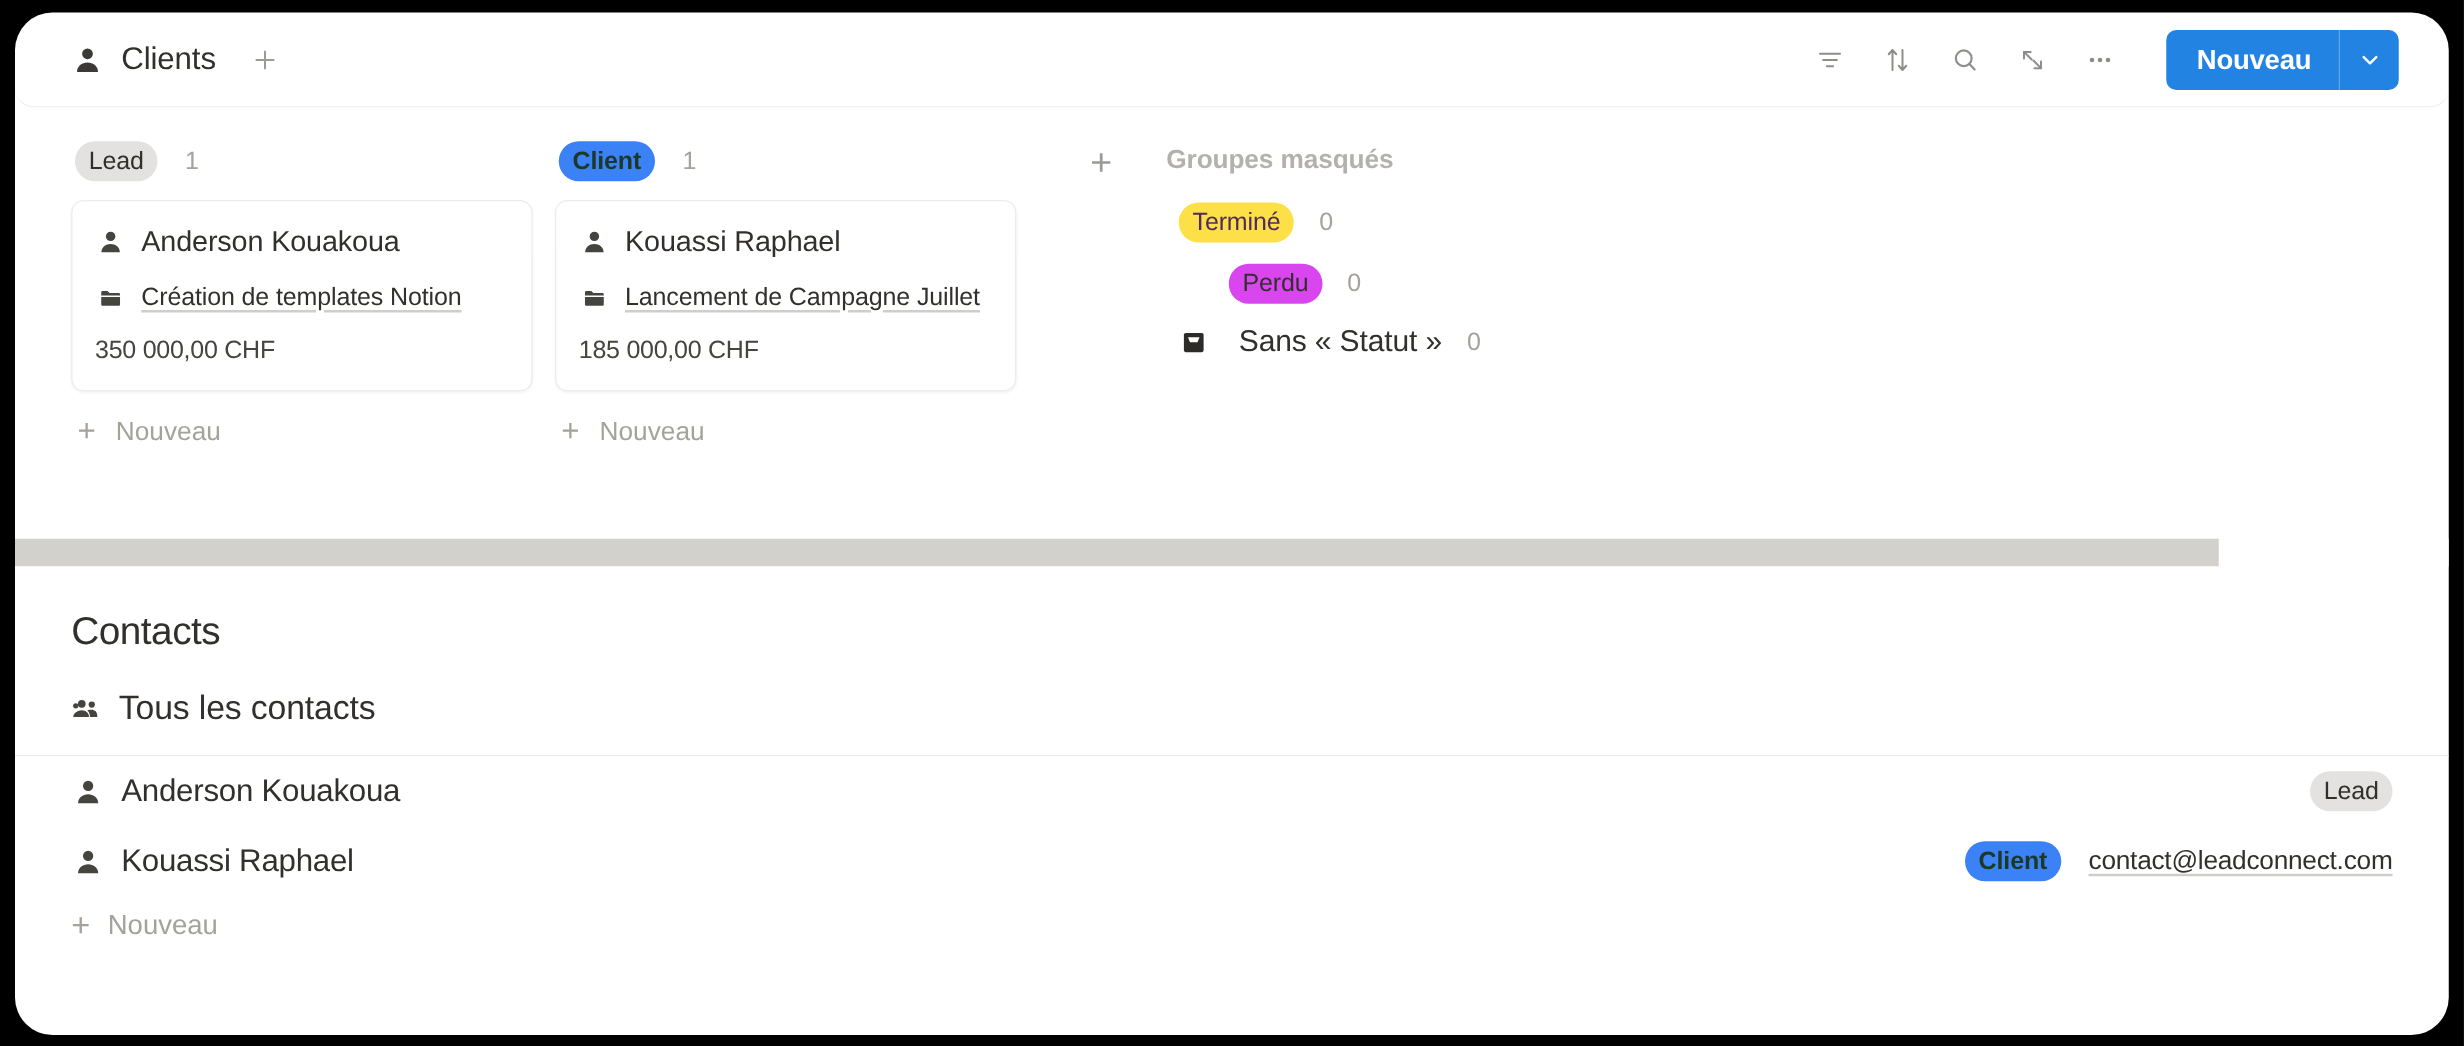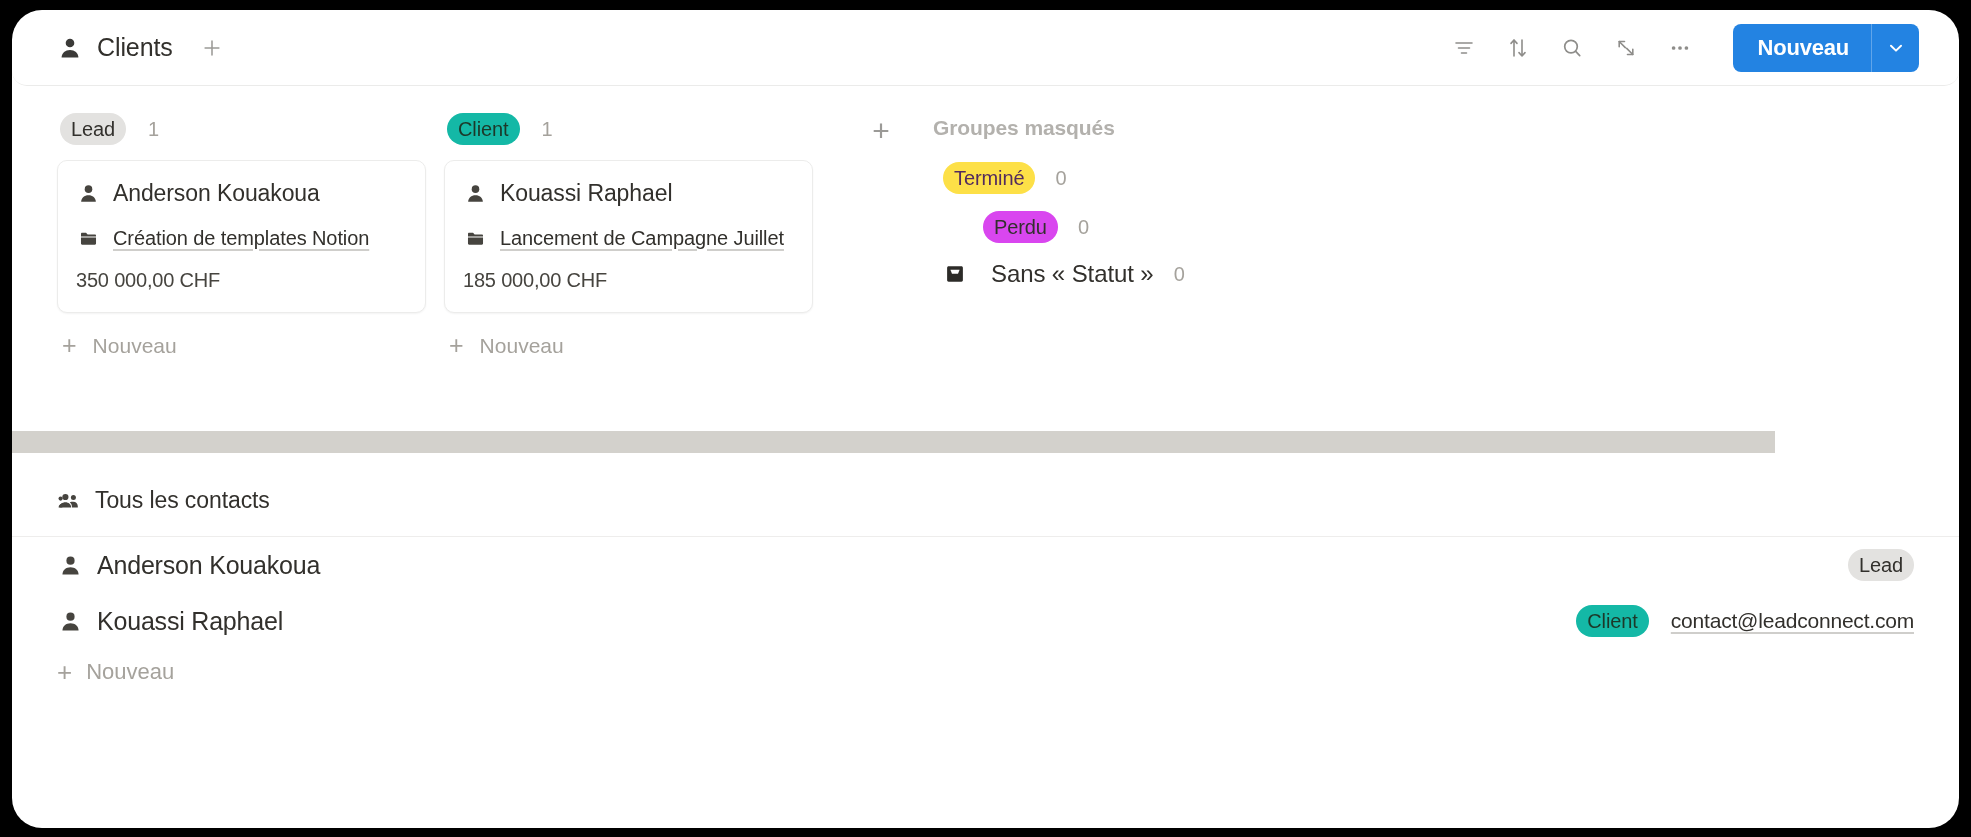--- a/index.html
+++ b/index.html
@@ -117,21 +117,21 @@
     display: inline-flex;
     align-items: center;
     height: 32px;
     padding: 0 11px;
     border-radius: 16px;
     font-size: 20px;
     letter-spacing: -0.1px;
     white-space: nowrap;
   }
   .chip-grey  { background: #e3e2e0; color: #32302c; }
-  .chip-green { background: #14b8a6; color: #1c3829; }
+  .chip-green { background: #3b82f6; color: #1c3829; font-weight: bold; }
   .chip-purple{ background: #fde047; color: #522a5e; }
   .chip-lightgrey { background: #d946ef; color: #32302c; margin-left: 40px; }
   .col-count {
     font-size: 20px;
     color: #a5a29c;
   }
 
   .card {
     margin-top: 14px;
     background: #ffffff;
@@ -254,21 +254,21 @@
   .contacts-title {
     font-size: 31px;
     color: #32302c;
     letter-spacing: -0.4px;
     margin-bottom: 28px;
   }
   .contacts-tab {
     display: flex;
     align-items: center;
     gap: 14px;
-    font-size: 23px;
+    font-size: 27px;
     color: #32302c;
     letter-spacing: -0.1px;
     padding-bottom: 22px;
     cursor: pointer;
   }
   .contacts-divider {
     height: 1px;
     background: #eeedec;
     margin-right: -45px;
     margin-left: -45px;
@@ -479,20 +479,21 @@
         <span class="hidden-count">0</span>
       </div>
     </div>
   </div>
 
   <div class="hscroll-track">
     <div class="hscroll-thumb"></div>
   </div>
 
   <div class="contacts">
+    <div class="contacts-title">Contacts</div>
 
     <div class="contacts-tab">
       <span class="row-icon">
         <svg width="24" height="24" viewBox="0 0 24 24" fill="currentColor">
           <circle cx="8.4" cy="8" r="3.1"></circle>
           <circle cx="16.4" cy="8.6" r="2.5"></circle>
           <circle cx="3.6" cy="9.6" r="2.1"></circle>
           <path d="M2.2 18.3c0-2.6 1.9-4.3 4.3-4.3"></path>
           <path d="M1.6 18.6c0-2.3 1.4-3.6 3.1-3.6h.6v3.6z"></path>
           <path d="M2.6 18.6c0-3.2 2.6-5.4 5.8-5.4s5.8 2.2 5.8 5.4z"></path>

